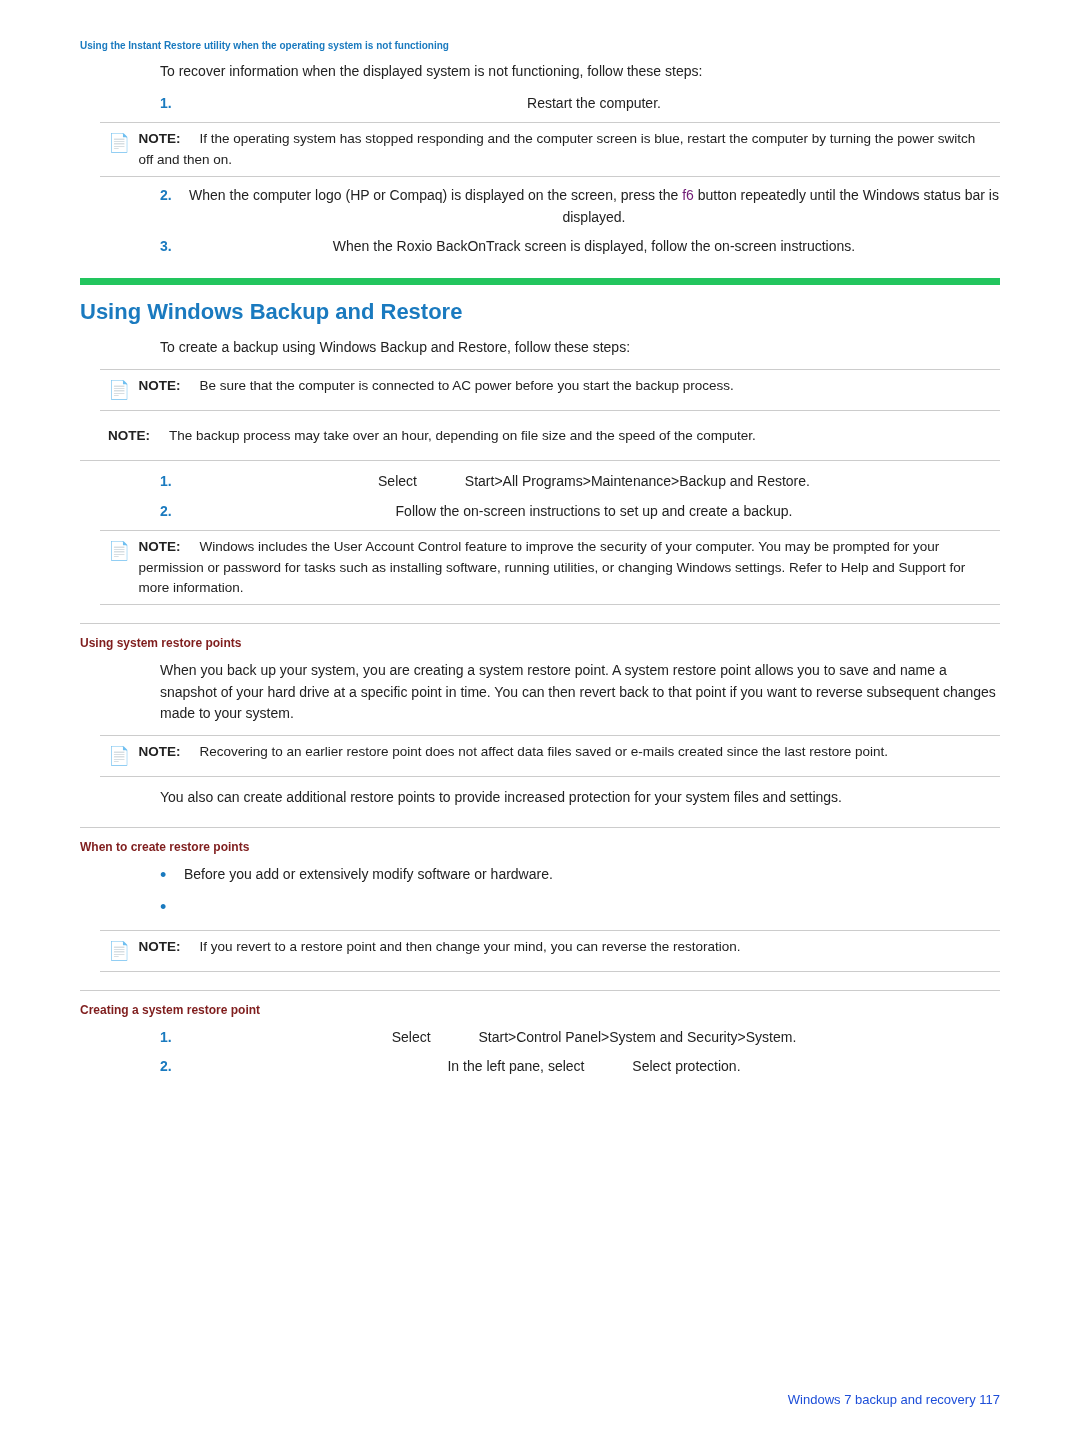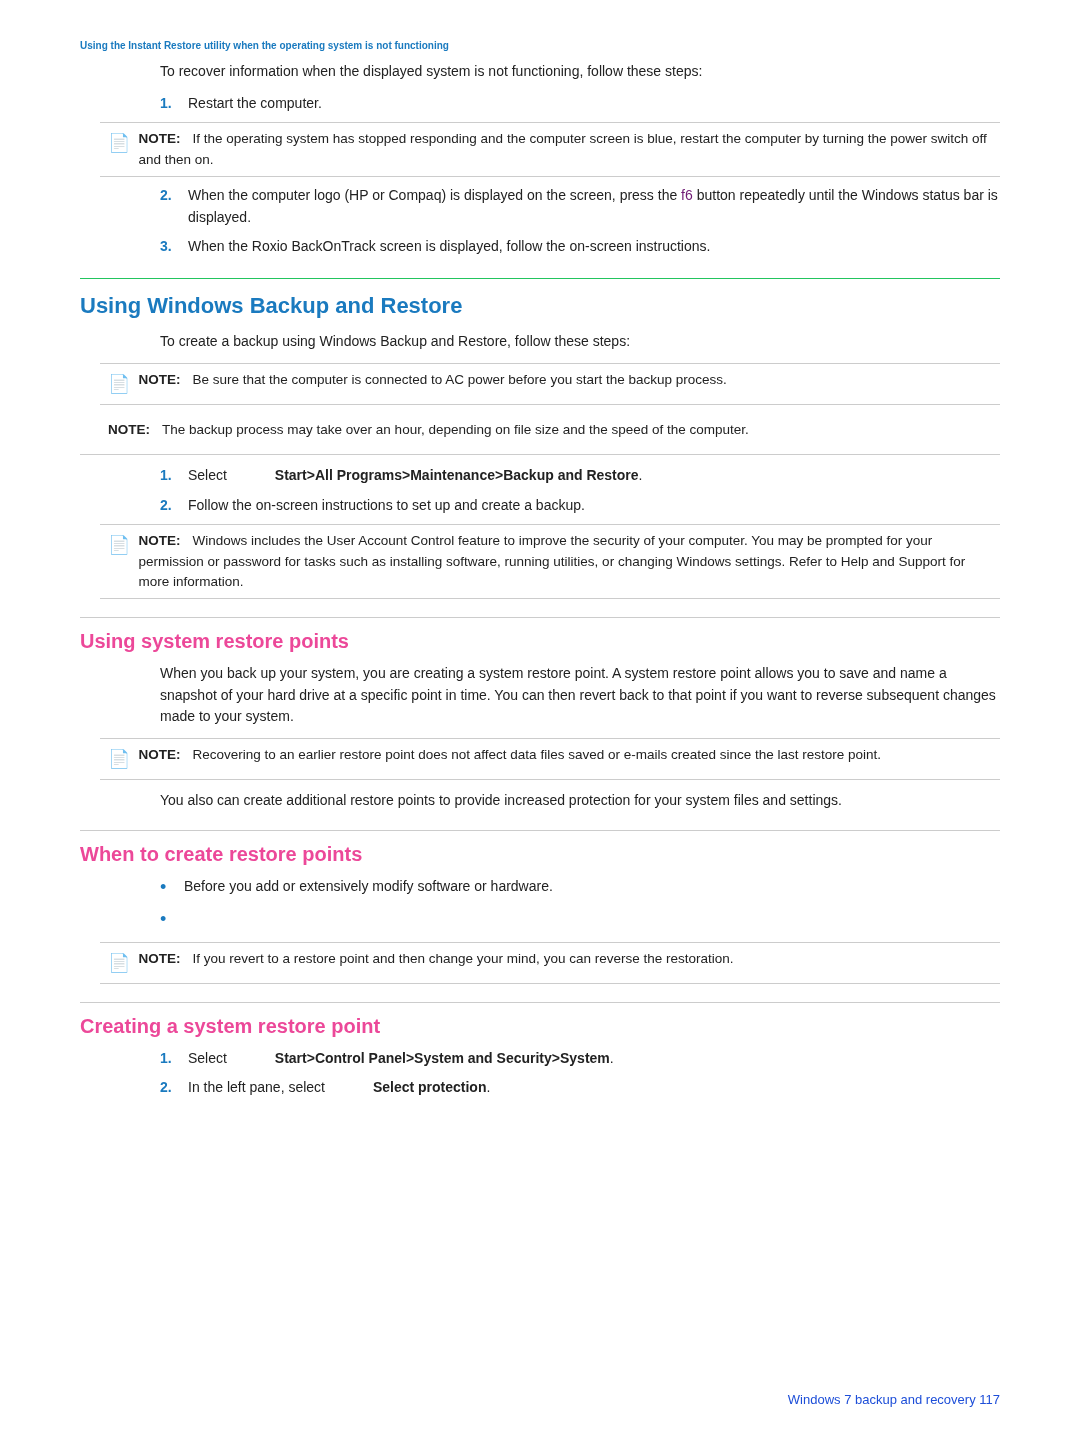--- a/index.html
+++ b/index.html
@@ -20,26 +20,26 @@
       color: #1a7abf;
       font-size: 10px;
       font-weight: bold;
       margin-bottom: 10px;
     }
     .section-heading-large {
       color: #1a7abf;
       font-size: 22px;
       font-weight: bold;
       margin: 20px 0 12px 0;
-      border-top: 1px solid #22c55e;
+      border-top: 7px solid #22c55e;
       padding-top: 14px;
     }
     .section-heading-medium {
-      color: #ec4899;
-      font-size: 20px;
+      color: #7f1d1d;
+      font-size: 12px;
       font-weight: bold;
       margin: 18px 0 10px 0;
       border-top: 1px solid #ccc;
       padding-top: 12px;
     }
     .paragraph {
       margin-left: 80px;
       margin-bottom: 10px;
       line-height: 1.55;
     }
@@ -54,47 +54,48 @@
     }
     .numbered-item .num {
       color: #1a7abf;
       font-weight: bold;
       min-width: 28px;
       font-size: 14px;
     }
     .numbered-item .content {
       flex: 1;
       line-height: 1.55;
+      text-align: center;
     }
     .note-block {
       display: flex;
       align-items: flex-start;
       margin: 8px 0 8px 20px;
       padding: 6px 8px;
       border-top: 1px solid #ccc;
       border-bottom: 1px solid #ccc;
       line-height: 1.5;
     }
     .note-block .note-icon {
       font-size: 18px;
       color: #555;
       margin-right: 8px;
       margin-top: 1px;
       flex-shrink: 0;
     }
     .note-label {
       font-weight: bold;
-      margin-right: 12px;
+      margin-right: 19px;
       text-align: right;
     }
     .note-text {
       font-size: 13.5px;
       line-height: 1.5;
     }
-    .bold { font-weight: bold; margin-left: 44px; }
+    .bold { font-weight: normal; margin-left: 44px; }
     .blue-link { color: #701a75; }
     .bullet-list {
       margin-left: 80px;
       margin-bottom: 8px;
     }
     .bullet-item {
       display: flex;
       align-items: flex-start;
       margin-bottom: 6px;
       line-height: 1.55;

